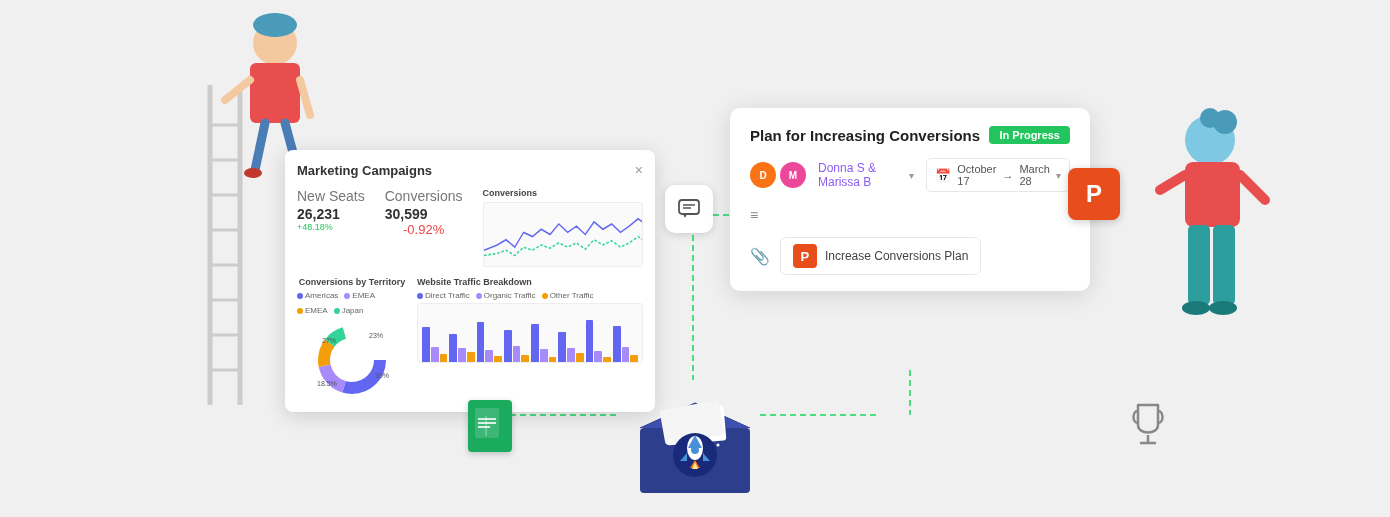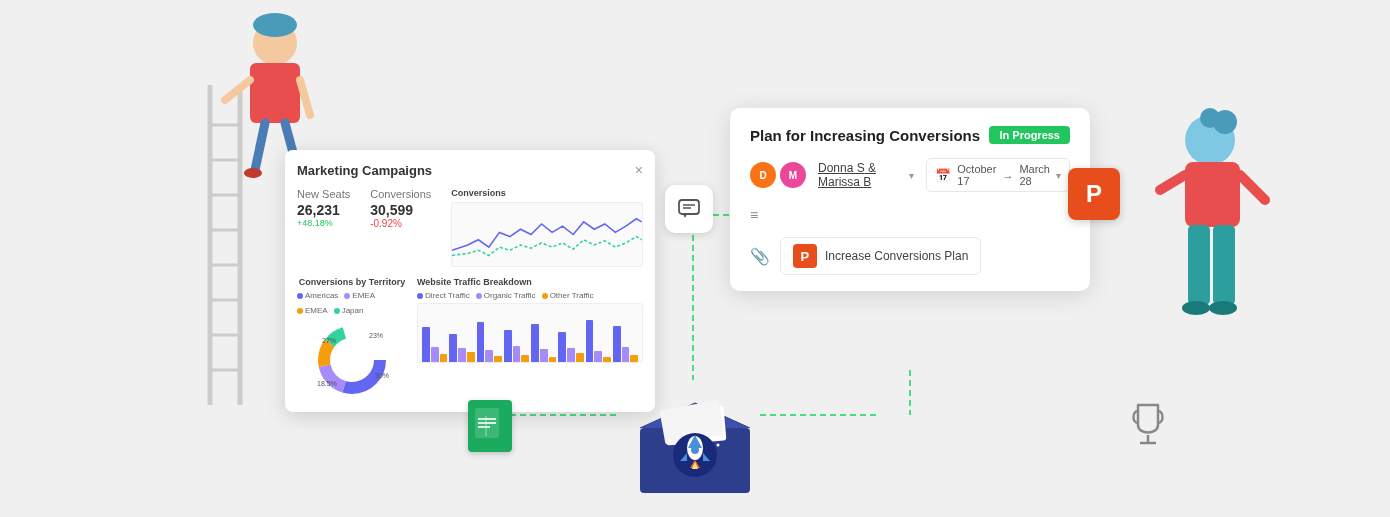--- a/index.html
+++ b/index.html
@@ -45,39 +45,40 @@
       cursor: pointer;
     }
 
     .metrics-row {
       display: flex;
       gap: 20px;
       margin-bottom: 10px;
     }
 
     .metric-item .metric-label {
-      font-size: 11px;
+      font-size: 14px;
       color: #777;
       margin-bottom: 2px;
     }
 
     .metric-item .metric-value {
       font-size: 14px;
       font-weight: 700;
       color: #333;
     }
 
     .metric-item .metric-change-pos {
       font-size: 9px;
       color: #22c55e;
     }
 
     .metric-item .metric-change-neg {
-      font-size: 10px;
+      font-size: 13px;
       color: #ef4444;
+      text-align: center;
     }
 
     .charts-row {
       display: flex;
       gap: 10px;
     }
 
     .chart-left {
       width: 110px;
       text-align: center;
@@ -192,22 +193,21 @@
     }
 
     .avatars {
       display: flex;
       align-items: center;
       gap: 4px;
     }
 
     .assignees-label {
       font-size: 12px;
-      color: #404040;
-      text-decoration: underline;
+      color: #8b5cf6;
     }
 
     .caret {
       color: #999;
       font-size: 10px;
     }
 
     .date-range {
       display: flex;
       align-items: center;

